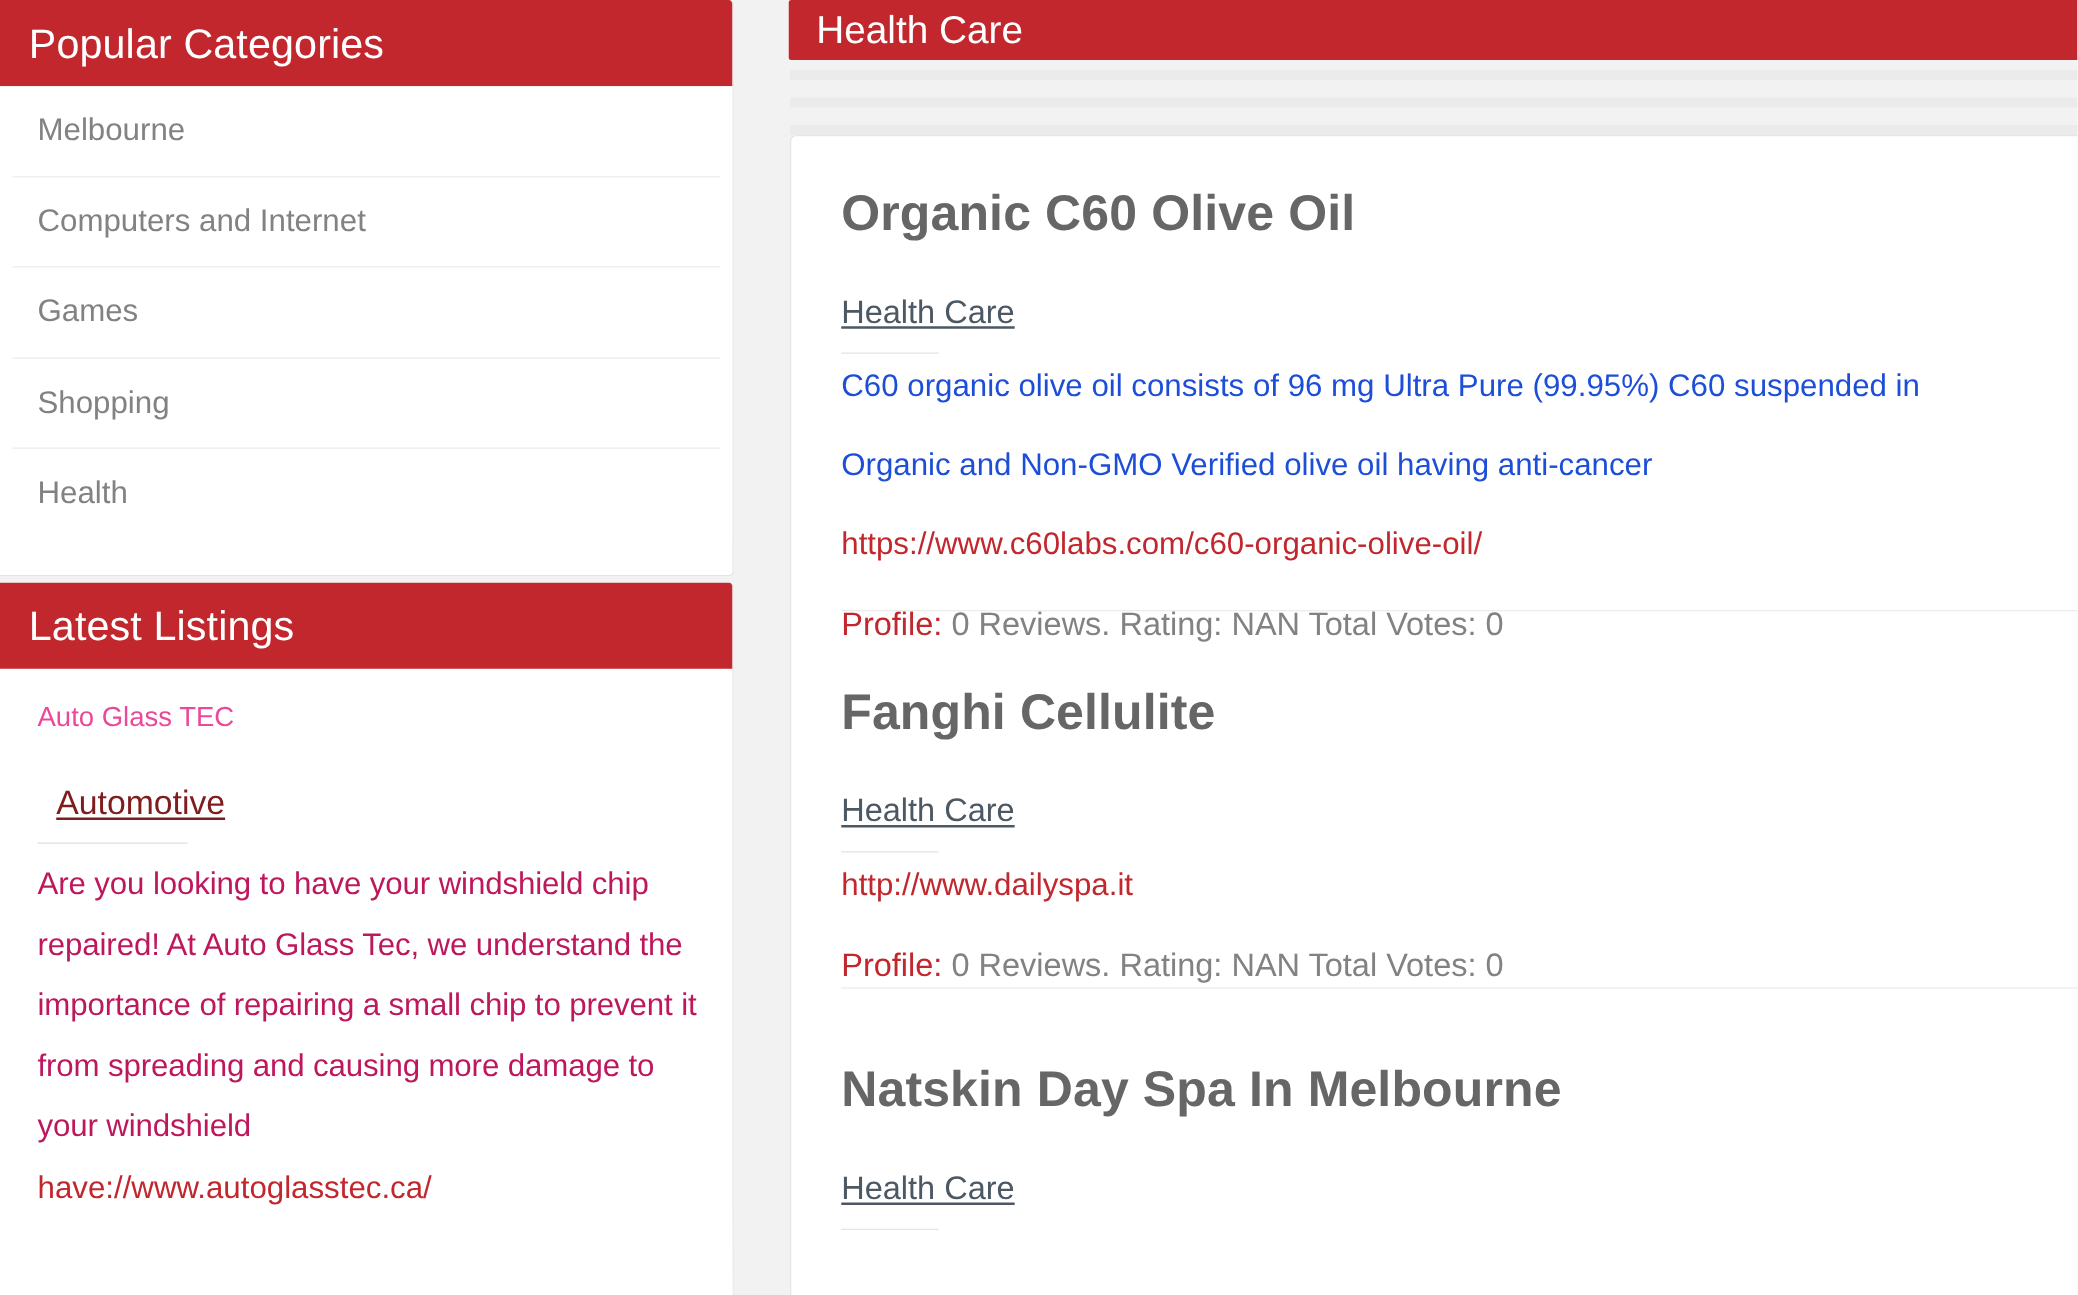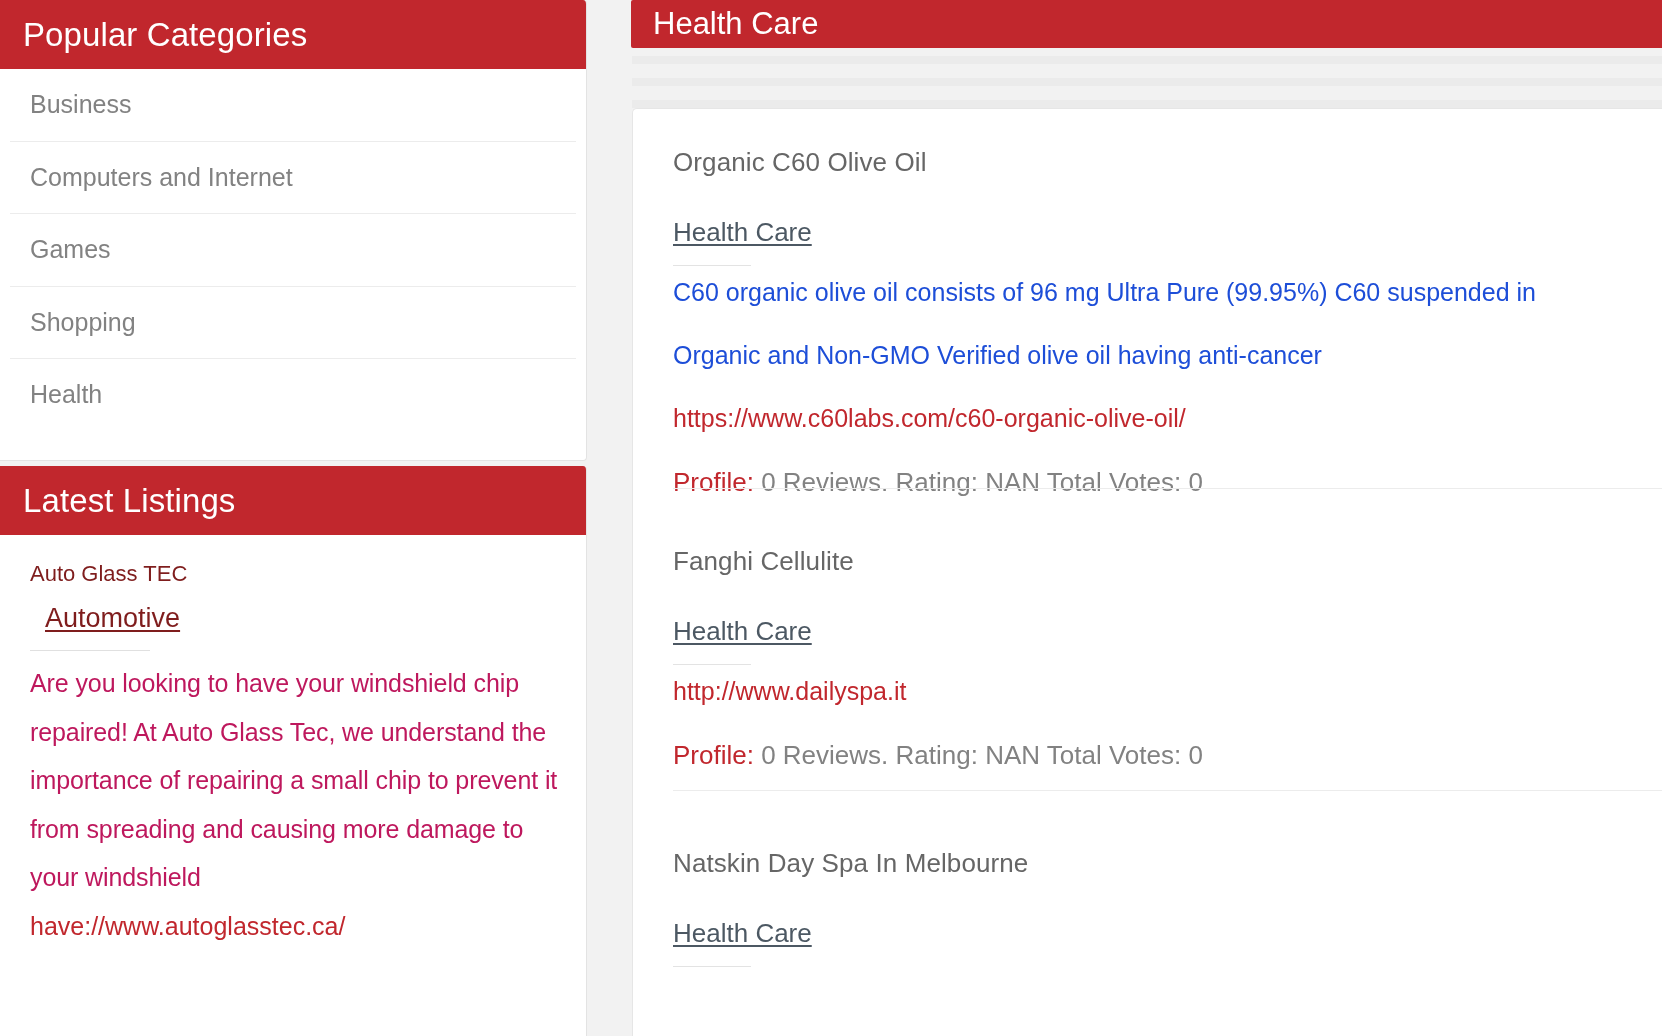--- a/index.html
+++ b/index.html
@@ -85,23 +85,23 @@
     border-bottom: none;
     border-radius: 0 4px 0 0;
   }
 
   .listings-body {
     padding: 26px 26px 0 30px;
   }
 
   .ll-title {
     font-size: 22px;
-    color: #7f1d1d;
+    color: #ec4899;
     line-height: 1.2;
-    margin-bottom: 16px;
+    margin-bottom: 40px;
   }
 
   .ll-cat-link {
     display: inline-block;
     font-size: 27px;
     color: #7f1d1d;
     text-decoration: underline;
     text-underline-offset: 3px;
     line-height: 1.15;
     cursor: pointer;
@@ -177,22 +177,22 @@
     border-bottom: none;
     border-radius: 5px 0 0 0;
     overflow: hidden;
   }
 
   .listing {
     padding: 0 0 0 40px;
   }
 
   .lst-title {
-    font-size: 26px;
-    font-weight: normal;
+    font-size: 40px;
+    font-weight: bold;
     color: #666666;
     line-height: 1.2;
     letter-spacing: 0.1px;
   }
 
   .lst-cat-link {
     display: inline-block;
     font-size: 26px;
     color: #4c5863;
     text-decoration: underline;
@@ -246,21 +246,21 @@
 <body>
 
 <div class="page">
 
   <div class="left-col">
 
     <div class="panel panel-categories">
       <div class="panel-header">Popular Categories</div>
       <ul class="cat-list">
         <li class="cat-item">
-          <span>Business</span>
+          <span>Melbourne</span>
         </li>
         <li class="cat-item">
           <span>Computers and Internet</span>
         </li>
         <li class="cat-item">
           <span>Games</span>
         </li>
         <li class="cat-item">
           <span>Shopping</span>
         </li>

